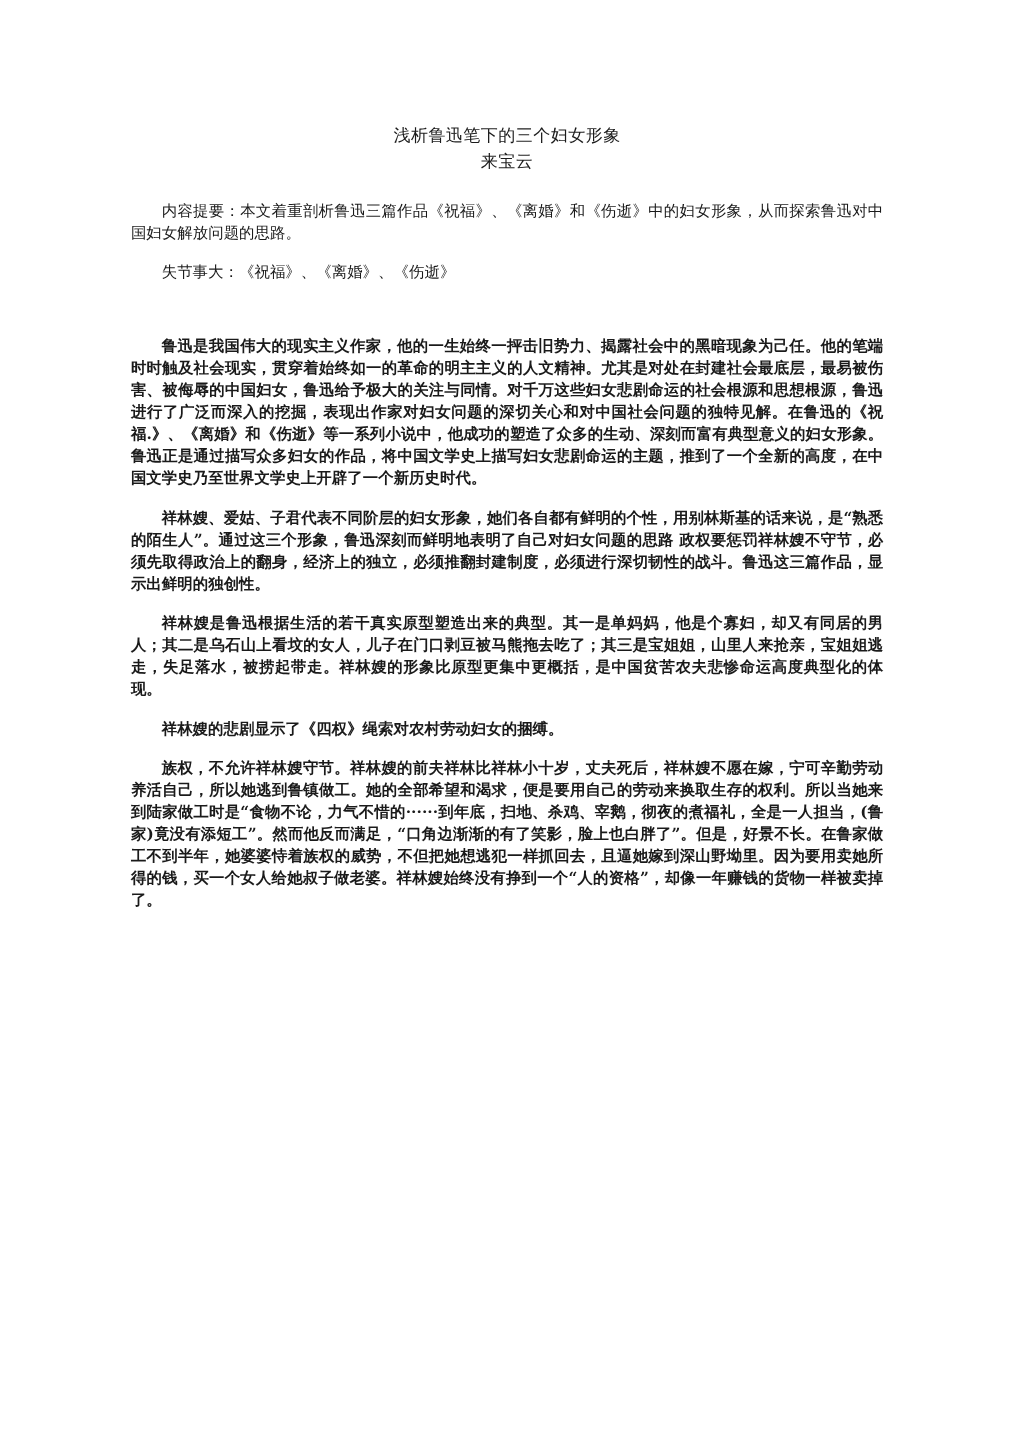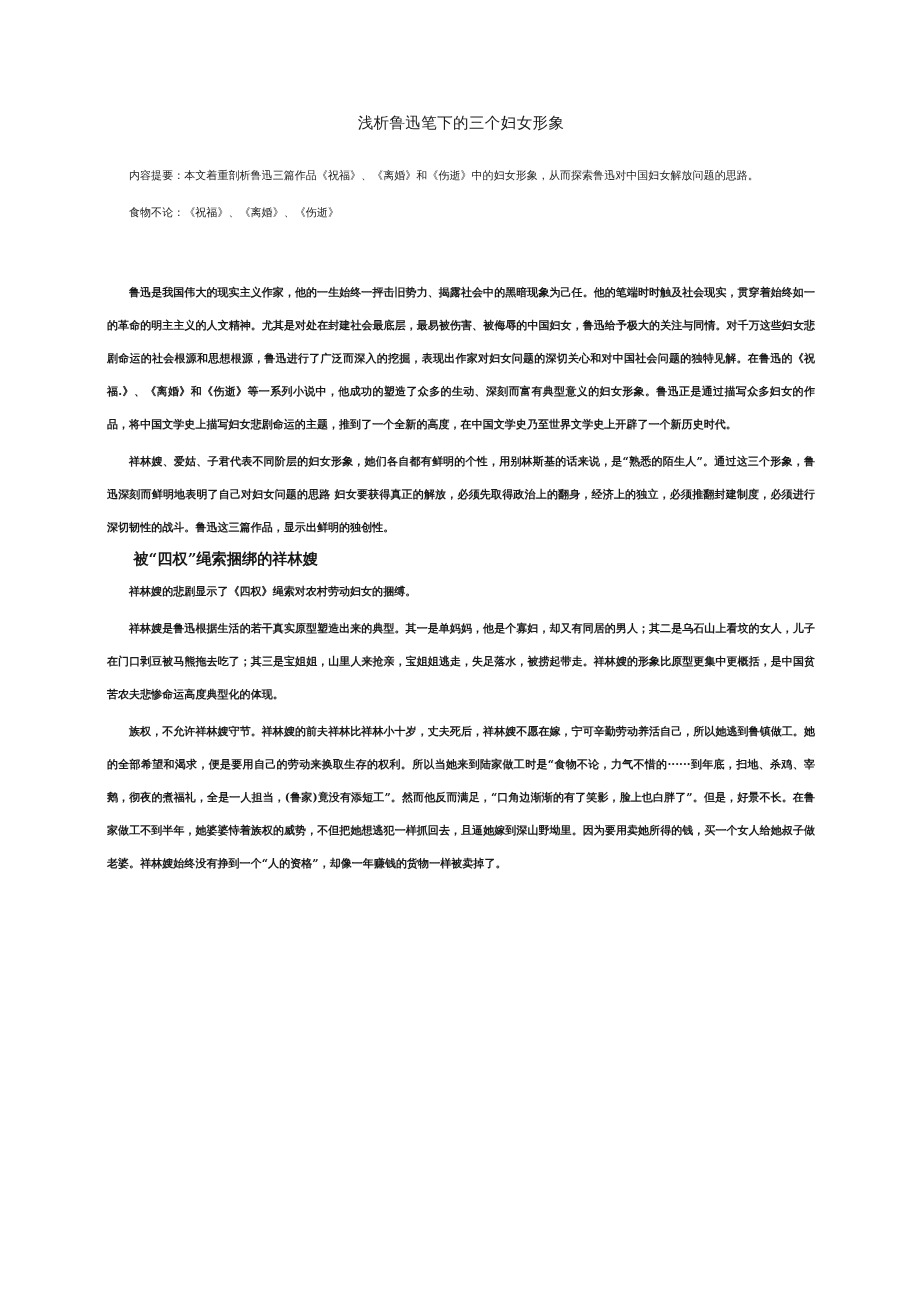--- a/index.html
+++ b/index.html
@@ -42,26 +42,26 @@
     font-size: 15.5px;
     line-height: 23.5px;
     letter-spacing: 0.4px;
     white-space: nowrap;
   }
   
   .abstract-block {
     margin-top: 23px;
   }
   .para {
-    font-size: 11px;
-    line-height: 33px;
+    font-size: 14px;
+    line-height: 20px;
     text-align: justify;
     text-justify: inter-ideograph;
     letter-spacing: 0.05px;
-    margin: 4px;
+    margin: 16px;
     text-indent: 2em;
     word-break: break-all;
   }
   .abstract-block .para {
     margin-bottom: 0;
   }
   
   .body-block {
     margin-top: 47px;
     font-weight: bold;
@@ -74,30 +74,30 @@
   }
 </style>
 </head>
 <body>
 
 <div class="page">
   <div class="content">
 
     <div class="title-block">
       <div class="doc-title">浅析鲁迅笔下的三个妇女形象</div>
+      <div class="doc-author">来宝云</div>
     </div>
 
     <div class="abstract-block">
       <p class="para">内容提要：本文着重剖析鲁迅三篇作品《祝福》、《离婚》和《伤逝》中的妇女形象，从而探索鲁迅对中国妇女解放问题的思路。</p>
-      <p class="para">食物不论：《祝福》、《离婚》、《伤逝》</p>
+      <p class="para">失节事大：《祝福》、《离婚》、《伤逝》</p>
     </div>
 
     <div class="body-block">
         <p class="para">鲁迅是我国伟大的现实主义作家，他的一生始终一抨击旧势力、揭露社会中的黑暗现象为己任。他的笔端时时触及社会现实，贯穿着始终如一的革命的明主主义的人文精神。尤其是对处在封建社会最底层，最易被伤害、被侮辱的中国妇女，鲁迅给予极大的关注与同情。对千万这些妇女悲剧命运的社会根源和思想根源，鲁迅进行了广泛而深入的挖掘，表现出作家对妇女问题的深切关心和对中国社会问题的独特见解。在鲁迅的《祝福.》、《离婚》和《伤逝》等一系列小说中，他成功的塑造了众多的生动、深刻而富有典型意义的妇女形象。鲁迅正是通过描写众多妇女的作品，将中国文学史上描写妇女悲剧命运的主题，推到了一个全新的高度，在中国文学史乃至世界文学史上开辟了一个新历史时代。</p>
-        <p class="para">祥林嫂、爱姑、子君代表不同阶层的妇女形象，她们各自都有鲜明的个性，用别林斯基的话来说，是“熟悉的陌生人”。通过这三个形象，鲁迅深刻而鲜明地表明了自己对妇女问题的思路 妇女要获得真正的解放，必须先取得政治上的翻身，经济上的独立，必须推翻封建制度，必须进行深切韧性的战斗。鲁迅这三篇作品，显示出鲜明的独创性。</p>
-        <p class="section-head">被“四权”绳索捆绑的祥林嫂</p>
+        <p class="para">祥林嫂、爱姑、子君代表不同阶层的妇女形象，她们各自都有鲜明的个性，用别林斯基的话来说，是“熟悉的陌生人”。通过这三个形象，鲁迅深刻而鲜明地表明了自己对妇女问题的思路 政权要惩罚祥林嫂不守节，必须先取得政治上的翻身，经济上的独立，必须推翻封建制度，必须进行深切韧性的战斗。鲁迅这三篇作品，显示出鲜明的独创性。</p>
+        <p class="para">祥林嫂是鲁迅根据生活的若干真实原型塑造出来的典型。其一是单妈妈，他是个寡妇，却又有同居的男人；其二是乌石山上看坟的女人，儿子在门口剥豆被马熊拖去吃了；其三是宝姐姐，山里人来抢亲，宝姐姐逃走，失足落水，被捞起带走。祥林嫂的形象比原型更集中更概括，是中国贫苦农夫悲惨命运高度典型化的体现。</p>
         <p class="para">祥林嫂的悲剧显示了《四权》绳索对农村劳动妇女的捆缚。</p>
-        <p class="para">祥林嫂是鲁迅根据生活的若干真实原型塑造出来的典型。其一是单妈妈，他是个寡妇，却又有同居的男人；其二是乌石山上看坟的女人，儿子在门口剥豆被马熊拖去吃了；其三是宝姐姐，山里人来抢亲，宝姐姐逃走，失足落水，被捞起带走。祥林嫂的形象比原型更集中更概括，是中国贫苦农夫悲惨命运高度典型化的体现。</p>
         <p class="para">族权，不允许祥林嫂守节。祥林嫂的前夫祥林比祥林小十岁，丈夫死后，祥林嫂不愿在嫁，宁可辛勤劳动养活自己，所以她逃到鲁镇做工。她的全部希望和渴求，便是要用自己的劳动来换取生存的权利。所以当她来到陆家做工时是“食物不论，力气不惜的······到年底，扫地、杀鸡、宰鹅，彻夜的煮福礼，全是一人担当，(鲁家)竟没有添短工”。然而他反而满足，“口角边渐渐的有了笑影，脸上也白胖了”。但是，好景不长。在鲁家做工不到半年，她婆婆恃着族权的威势，不但把她想逃犯一样抓回去，且逼她嫁到深山野坳里。因为要用卖她所得的钱，买一个女人给她叔子做老婆。祥林嫂始终没有挣到一个“人的资格”，却像一年赚钱的货物一样被卖掉了。</p>
       </div>
 
   </div>
 </div>
 
 </body></html>

